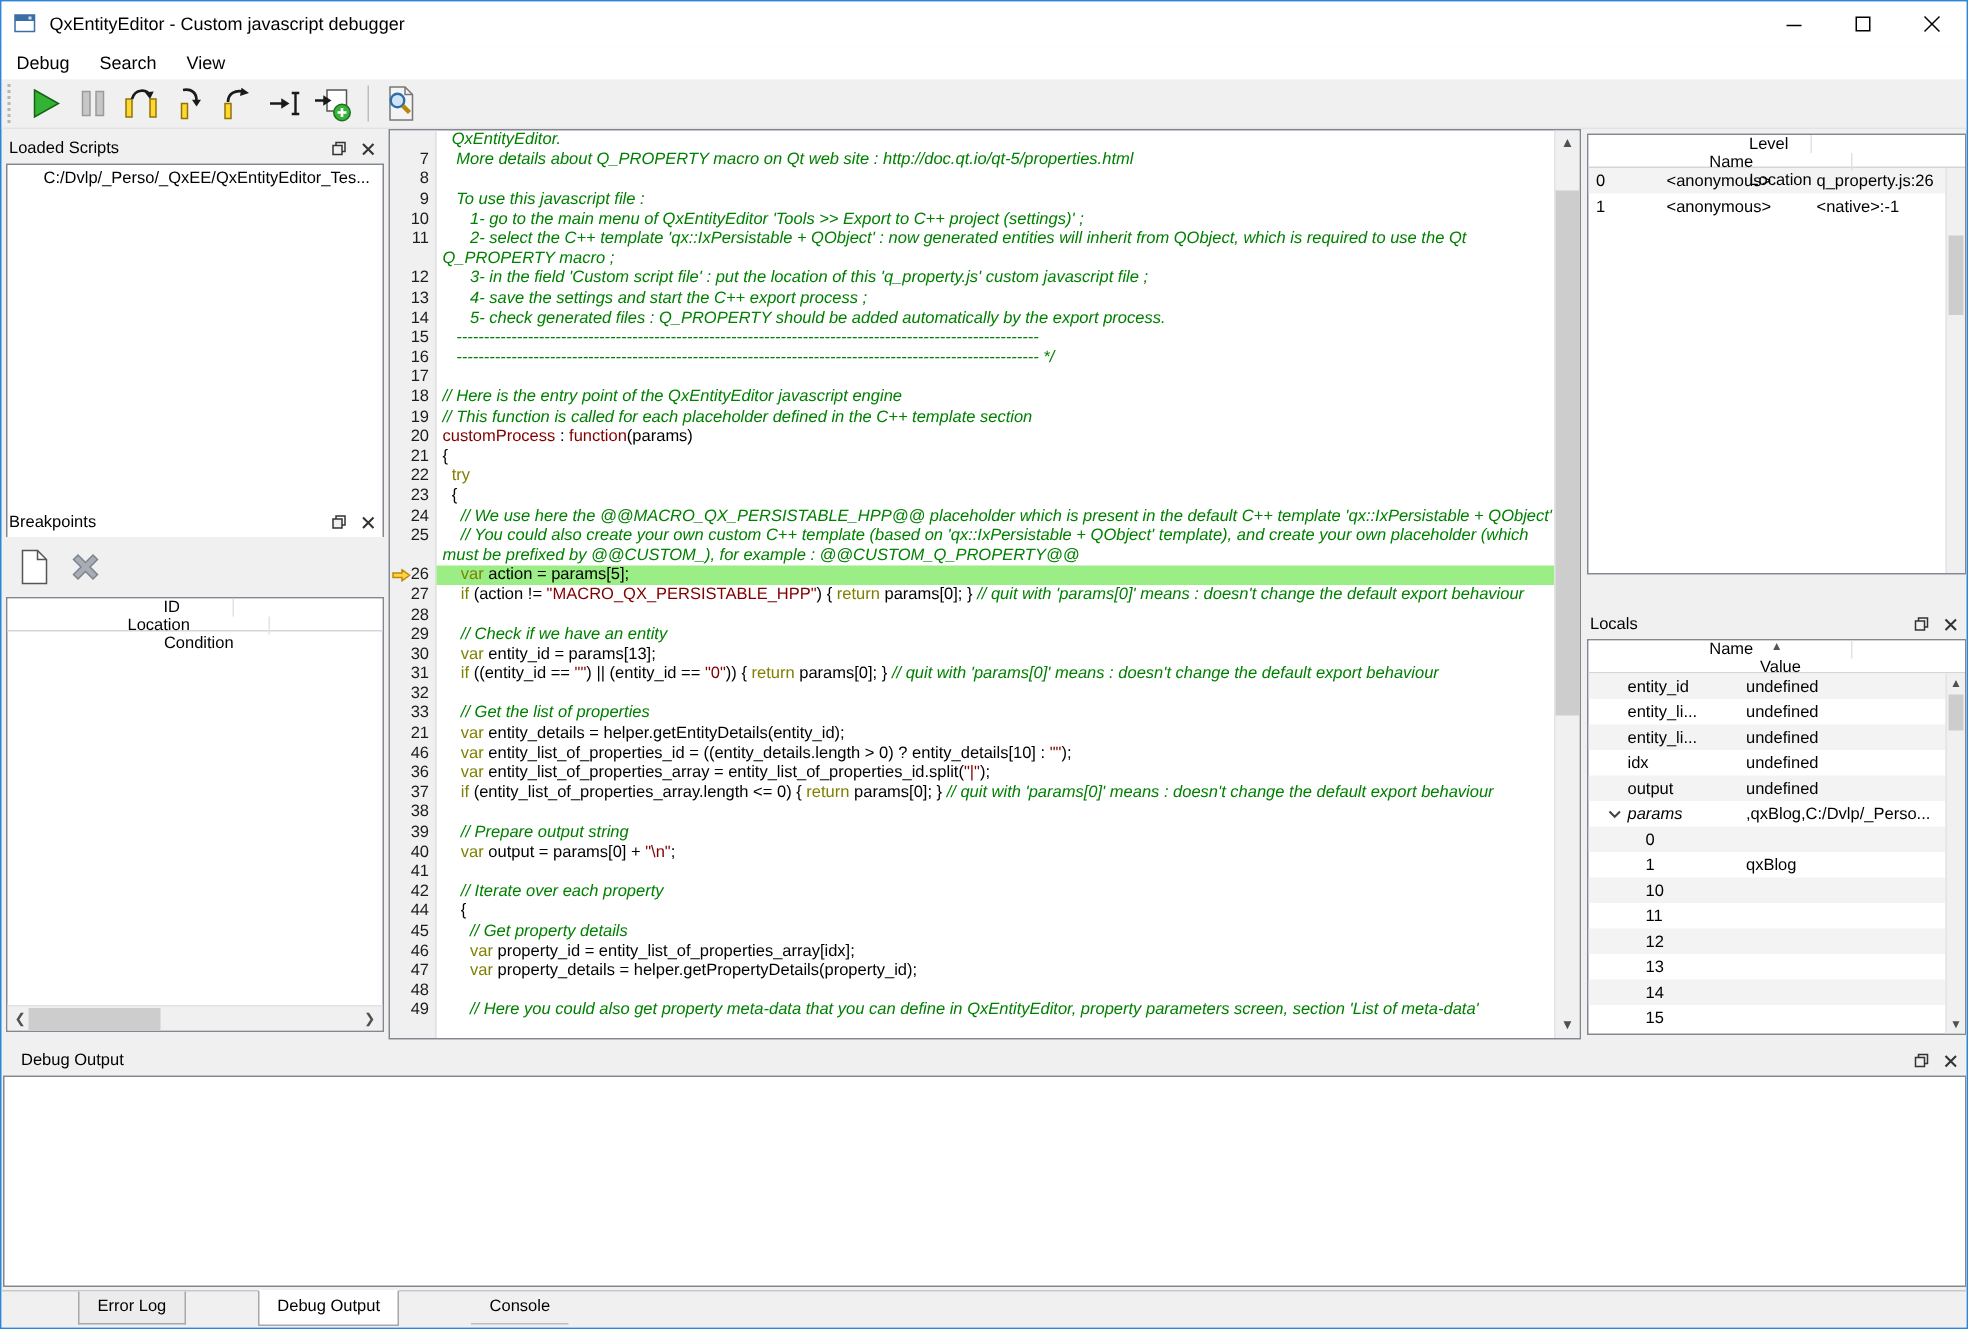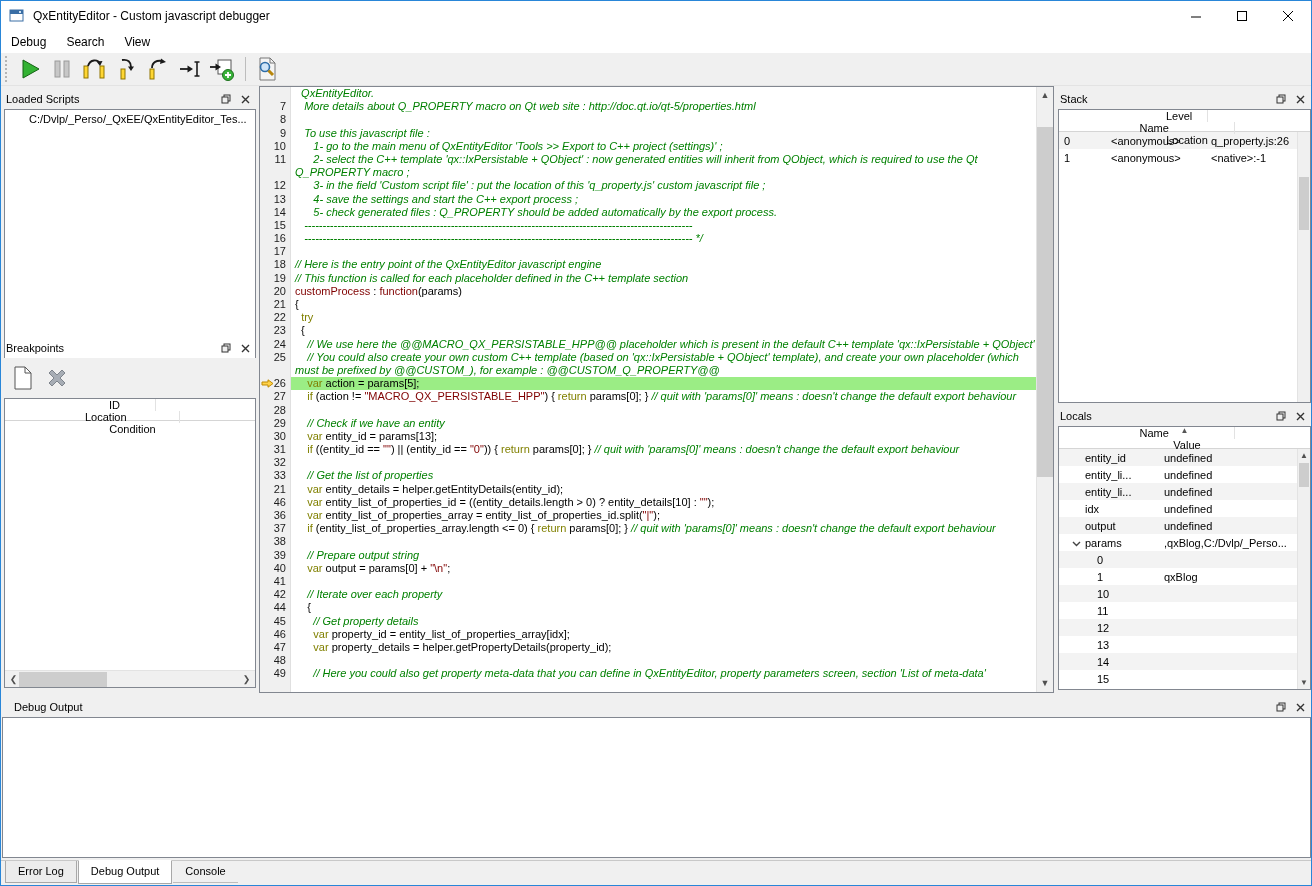--- a/index.html
+++ b/index.html
@@ -74,21 +74,21 @@
   .ed-thumb { position:absolute; left:0; right:0; top:40px; height:350px; background:#cdcdcd; }
   .ed-arrow { position:absolute; left:0; right:0; height:17px; color:#505050; font-size:9px; text-align:center; line-height:17px; }
 
   
   .hscroll { position:absolute; left:0; right:0; bottom:0; height:17px; background:#f0f0f0; border-top:1px solid #e3e3e3; }
   .h-arrow { position:absolute; top:0; width:17px; height:17px; color:#505050; font-size:9px; text-align:center; line-height:17px; }
   .h-thumb { position:absolute; left:14px; top:1px; width:88px; height:15px; background:#cdcdcd; }
 
   
   .tabbar { position:absolute; left:0; top:859px; right:0; height:25px; background:#f0f0f0; display:flex; align-items:flex-start; padding-left:4px; border-top:1px solid #c8c8c8; }
-  .tab { font-size:11px; padding:4px 12px 5px 12px; border:1px solid #a8a8a8; border-top:none; background:#ececec; color:#000; margin-right:1px; height:22px; }
+  .tab { font-size:11px; padding:4px 12px 5px 12px; border:1px solid #a8a8a8; border-top:none; background:#ececec; color:#000; margin-right:1px; height:22px;margin-left:47px; }
   .tab.active { background:#ffffff; border-top:1px solid #fff; margin-top:-1px; height:24px; }
   .tab.flat { border:none; background:transparent; border-bottom:1px solid #bdbdbd; }
 </style>
 </head>
 <body>
 
 <div class="window">
 
   <div class="titlebar">
     <span class="app-icon">
@@ -307,35 +307,20 @@
         </div>
     </div>
     <div class="ed-scroll">
       <span class="ed-arrow" style="top:0;">▲</span>
       <span class="ed-thumb"></span>
       <span class="ed-arrow" style="bottom:0;">▼</span>
     </div>
   </div>
 
   <div class="panel p-stack">
-    <div class="dock-title">
-      <span>Stack</span>
-      <span class="spacer"></span>
-      <span class="dock-btn">
-          <svg width="10" height="10">
-            <rect x="3" y="1" width="6" height="6" fill="none" stroke="#333"></rect>
-            <rect x="1" y="3" width="6" height="6" fill="#f0f0f0" stroke="#333"></rect>
-          </svg>
-        </span>
-      <span class="dock-btn">
-          <svg width="9" height="9">
-            <path d="M1 1 L8 8 M8 1 L1 8" stroke="#333" stroke-width="1.4"></path>
-          </svg>
-        </span>
-    </div>
     <div class="dock-body" style="height:294px;">
       <div class="thead">
         <span class="hc c-level">Level</span>
         <span class="hc c-sname">Name</span>
         <span class="hc c-sloc" style="border-right:none;">Location</span>
       </div>
       <div>
           <div class="trow alt">
             <span class="cell c-level">0</span>
             <span class="cell c-sname">&lt;anonymous&gt;</span>
@@ -389,21 +374,21 @@
           </div>
           <div class="trow">
             <span class="cell c-lname" style="padding-left: 26px;">idx</span>
             <span class="cell c-lval">undefined</span>
           </div>
           <div class="trow alt">
             <span class="cell c-lname" style="padding-left: 26px;">output</span>
             <span class="cell c-lval">undefined</span>
           </div>
           <div class="trow">
-            <span class="cell c-lname" style="padding-left: 13px;"><span><svg width="9" height="6" style="margin-right:4px;">
+            <span class="cell c-lname" style="padding-left: 13px; font-style: italic;"><span><svg width="9" height="6" style="margin-right:4px;">
                   <path d="M1 1 L4.5 4.5 L8 1" fill="none" stroke="#444" stroke-width="1.4"></path>
                 </svg></span>params</span>
             <span class="cell c-lval">,qxBlog,C:/Dvlp/_Perso...</span>
           </div>
           <div class="trow alt">
             <span class="cell c-lname" style="padding-left: 38px;">0</span>
             <span class="cell c-lval"></span>
           </div>
           <div class="trow">
             <span class="cell c-lname" style="padding-left: 38px;">1</span>

